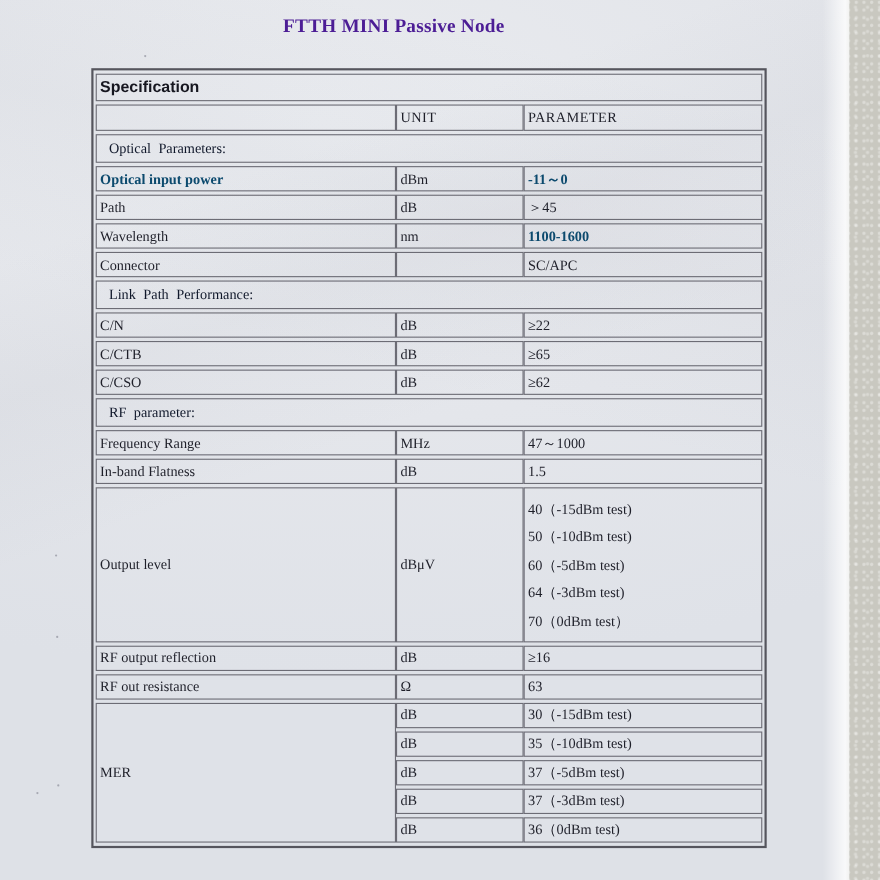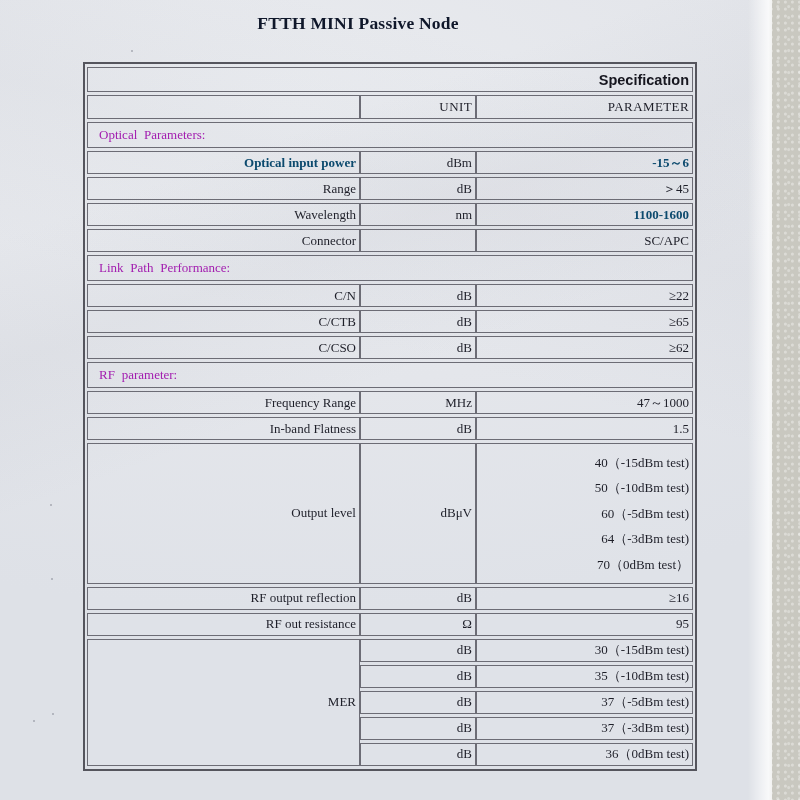--- a/index.html
+++ b/index.html
@@ -34,53 +34,53 @@
     position:absolute;left:748px;top:0;width:24px;height:800px;
     background:linear-gradient(to right, rgba(255,255,255,0), rgba(255,255,255,.8) 85%, rgba(244,244,242,.9));
   }
   .speck{position:absolute;width:2px;height:2px;border-radius:50%;background:rgba(120,122,135,.55);}
 
   .doc-title{
     position:absolute;left:0;top:13px;width:716px;margin:0;
     text-align:center;
     font-family:"Liberation Serif", serif;
     font-size:17.5px;font-weight:bold;letter-spacing:.2px;
-    color:#0f172a;
+    color:#4c1d95;
   }
 
   .table-wrap{
     position:absolute;left:83px;top:62px;width:614px;
     border:2px solid #55555d;
     padding:0 2px;
     box-sizing:border-box;
   }
   table.spec{
     width:100%;
     border-collapse:separate;
     border-spacing:0 3px;
     table-layout:fixed;
   }
   td{
     border:1px solid #6c6c75;
-    text-align:right;
+    text-align:left;
     font-size:13px;
     color:#1e1f29;
     padding:0 3px;
     height:21px;
     overflow:hidden;
     background:rgba(255,255,255,.06);
   }
   tr.spec-head td{
     height:23px;
     font-family:"Liberation Sans", sans-serif;
     font-weight:bold;font-size:14.5px;color:#16161f;
   }
   tr.col-head td{height:22px;letter-spacing:.4px;}
   tr.section-row td{
-    text-align:left;padding-left:11px;height:24px;word-spacing:3.5px;color:#a21caf;
+    text-align:left;padding-left:11px;height:24px;word-spacing:3.5px;color:#0f172a;
   }
   td.b{font-weight:bold;color:#0c4a6e;}
   td.lines{padding:6px 3px;}
   td.lines div{line-height:25.4px;height:25.4px;}
   td.group-label{vertical-align:middle;}
 </style>
 </head>
 <body>
 
 <div class="scene">
@@ -111,24 +111,24 @@
           <td></td>
           <td>UNIT</td>
           <td>PARAMETER</td>
         </tr>
       <tr class="section-row">
             <td colspan="3">Optical Parameters:</td>
           </tr>
           <tr>
             <td class="b">Optical input power</td>
             <td>dBm</td>
-            <td class="b">-15～6</td>
-          </tr>
-          <tr>
-            <td>Range</td>
+            <td class="b">-11～0</td>
+          </tr>
+          <tr>
+            <td>Path</td>
             <td>dB</td>
             <td>＞45</td>
           </tr>
           <tr>
             <td>Wavelength</td>
             <td>nm</td>
             <td class="b">1100-1600</td>
           </tr>
           <tr>
             <td>Connector</td>
@@ -178,21 +178,21 @@
             </td>
           </tr>
           <tr>
             <td>RF output reflection</td>
             <td>dB</td>
             <td>≥16</td>
           </tr>
           <tr>
             <td>RF out resistance</td>
             <td>Ω</td>
-            <td>95</td>
+            <td>63</td>
           </tr>
           <tr>
             <td class="group-label" rowspan="5">MER</td>
             <td>dB</td>
             <td>30（-15dBm test)</td>
           </tr>
           <tr>
             <td>dB</td>
             <td>35（-10dBm test)</td>
           </tr>

